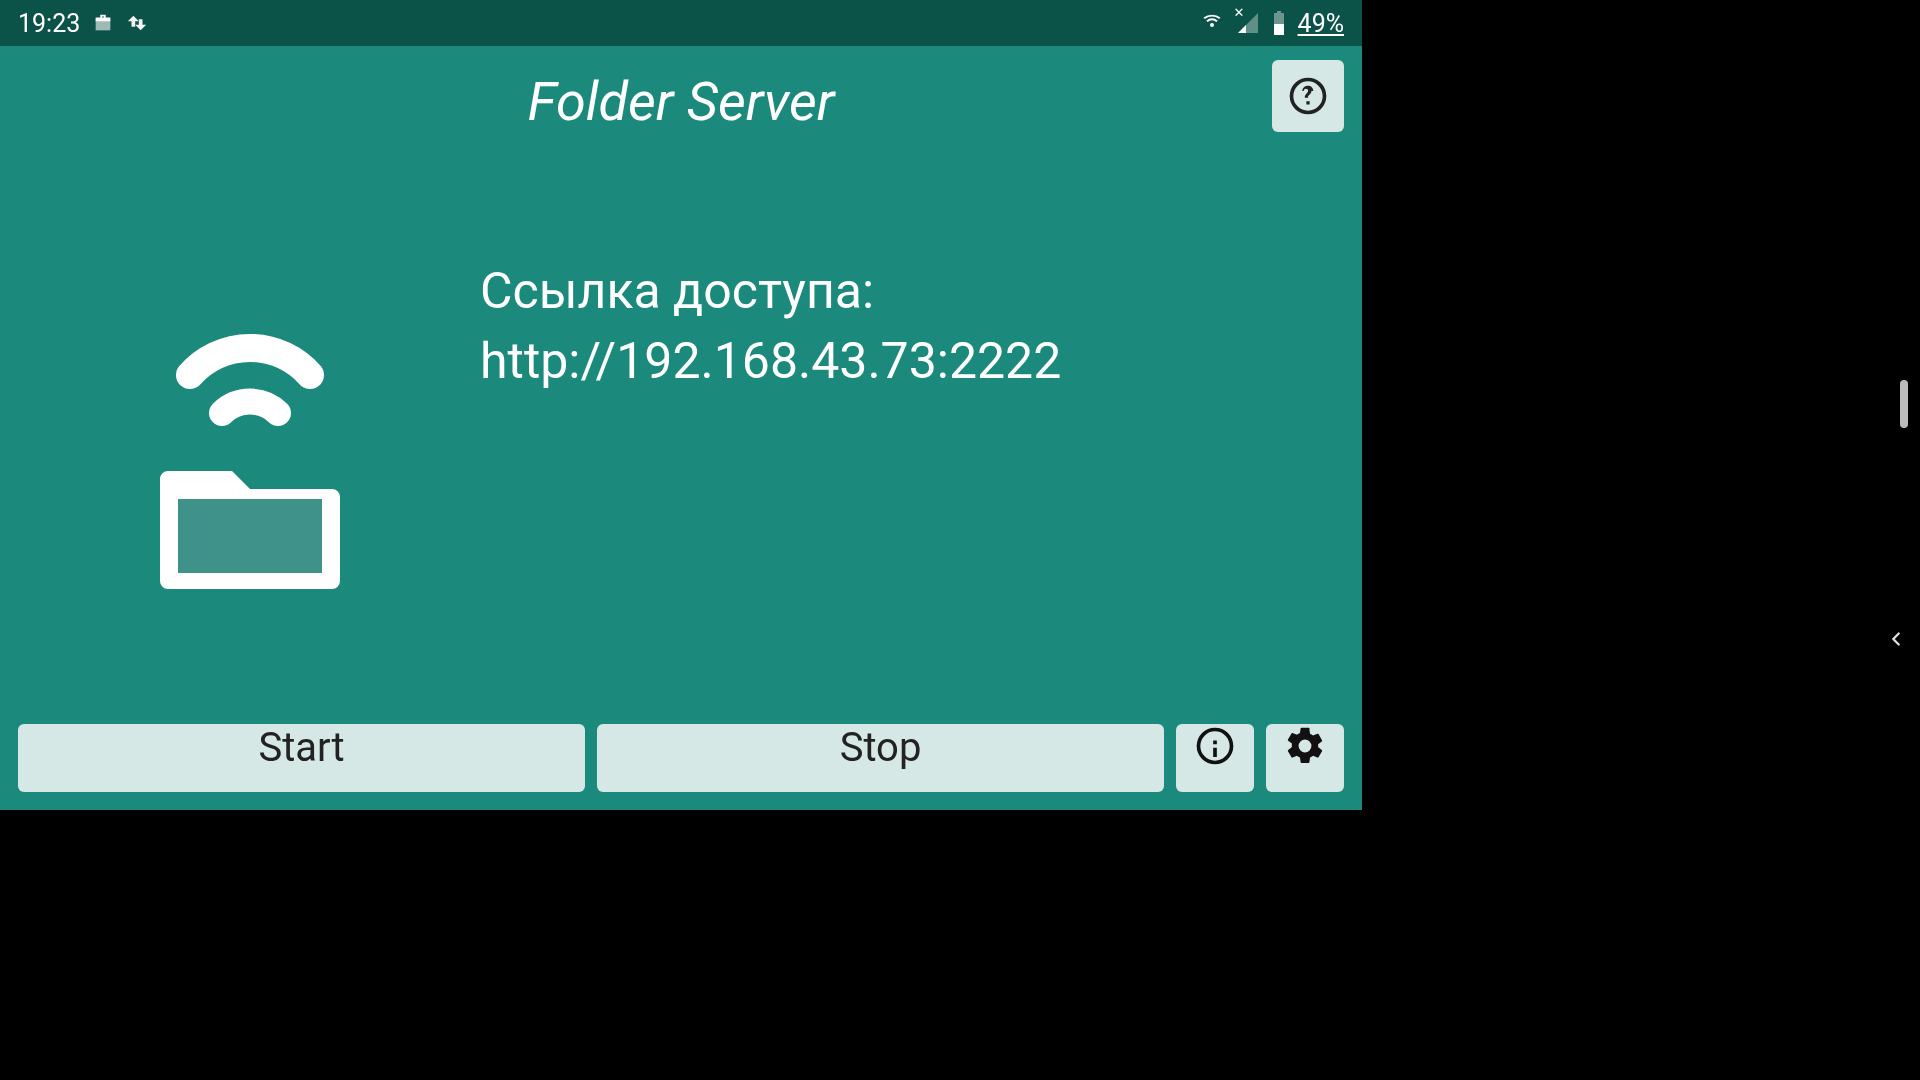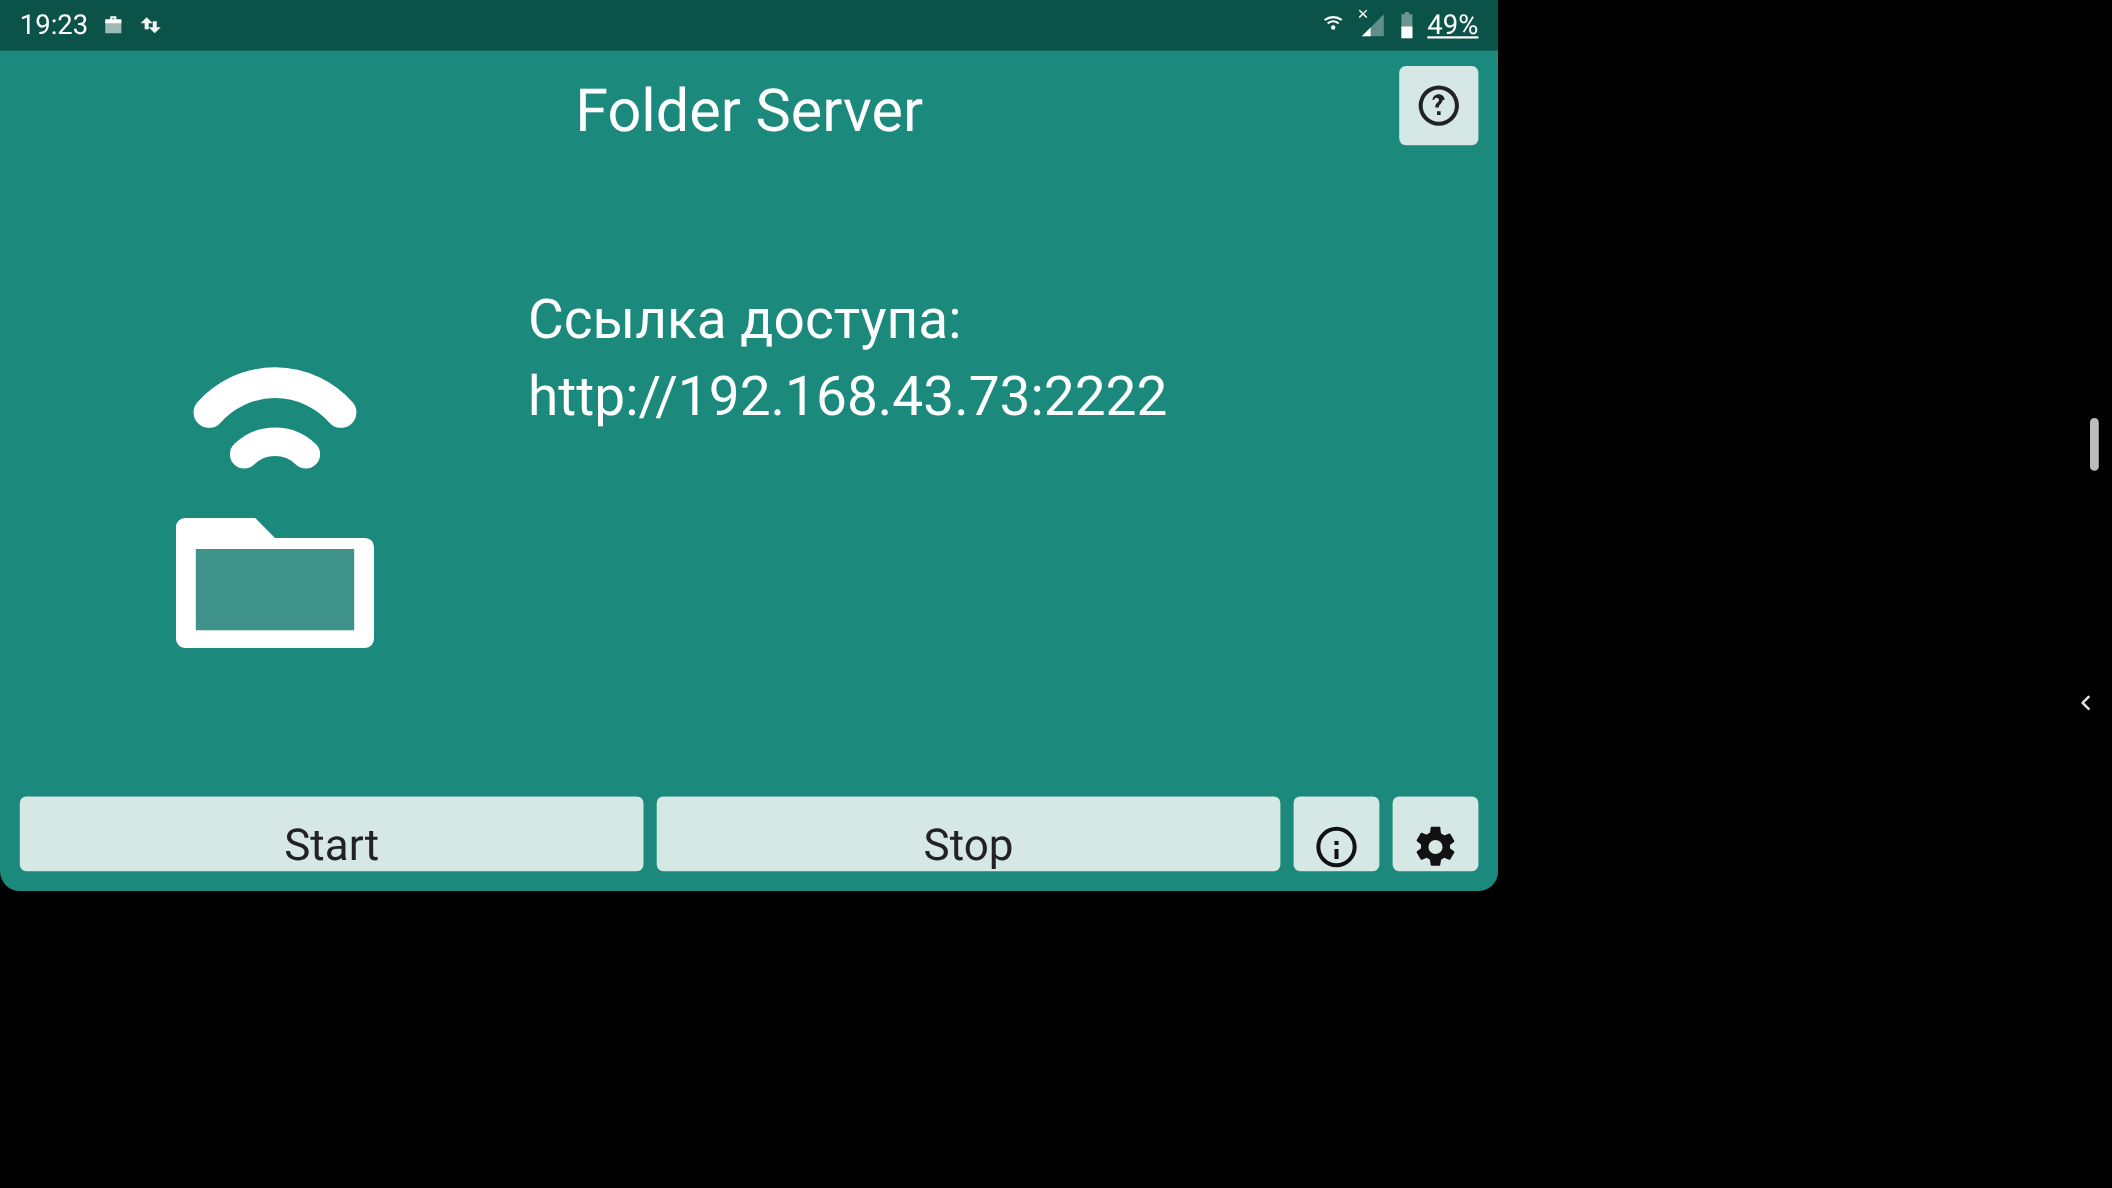--- a/index.html
+++ b/index.html
@@ -11,21 +11,20 @@
     overflow: hidden;
   }
   .phone {
     position: relative;
     width: 1362px;
     height: 810px;
     flex-shrink: 0;
     background: #1b897c;
     display: flex;
     flex-direction: column;
-    border-radius: 18px;
   }
   
   .statusbar {
     height: 46px;
     background: #0b5348;
     color: #fff;
     display: flex;
     align-items: center;
     padding: 0 18px;
     font-size: 25px;
@@ -34,20 +33,21 @@
   .status-left, .status-right { display: flex; align-items: center; gap: 12px; }
   .status-left svg, .status-right svg { display:block; }
   .battery-text { font-size: 25px; text-decoration: underline; }
   
   .app-header {
     position: relative;
     height: 110px;
     display: flex;
     align-items: center;
     justify-content: center;
+    font-style: italic;
   }
   .app-title {
     color: #fff;
     font-size: 54px;
     font-weight: 400;
     letter-spacing: 0;
   }
   .help-btn {
     position: absolute;
     top: 14px;
@@ -90,21 +90,21 @@
   .buttons {
     height: 96px;
     display: flex;
     gap: 12px;
     padding: 10px 18px 18px 18px;
   }
   .btn {
     background: #d6e8e5;
     border-radius: 6px;
     display: flex;
-    align-items: flex-end;
+    align-items: flex-start;
     justify-content: center;
     font-size: 40px;
     color: #222;
     cursor: pointer;
   }
   .btn-start, .btn-stop { flex: 1; }
   .btn-icon {
     width: 78px;
   }
   .btn-icon svg { fill: #111; }

